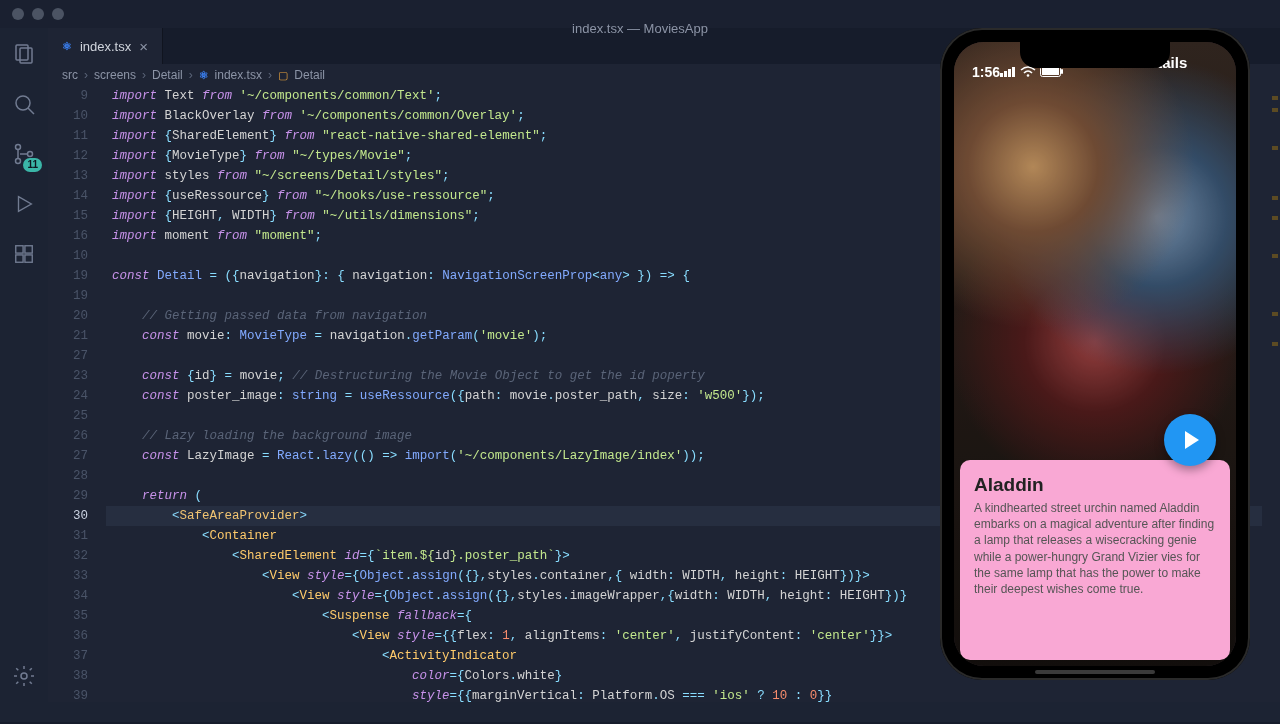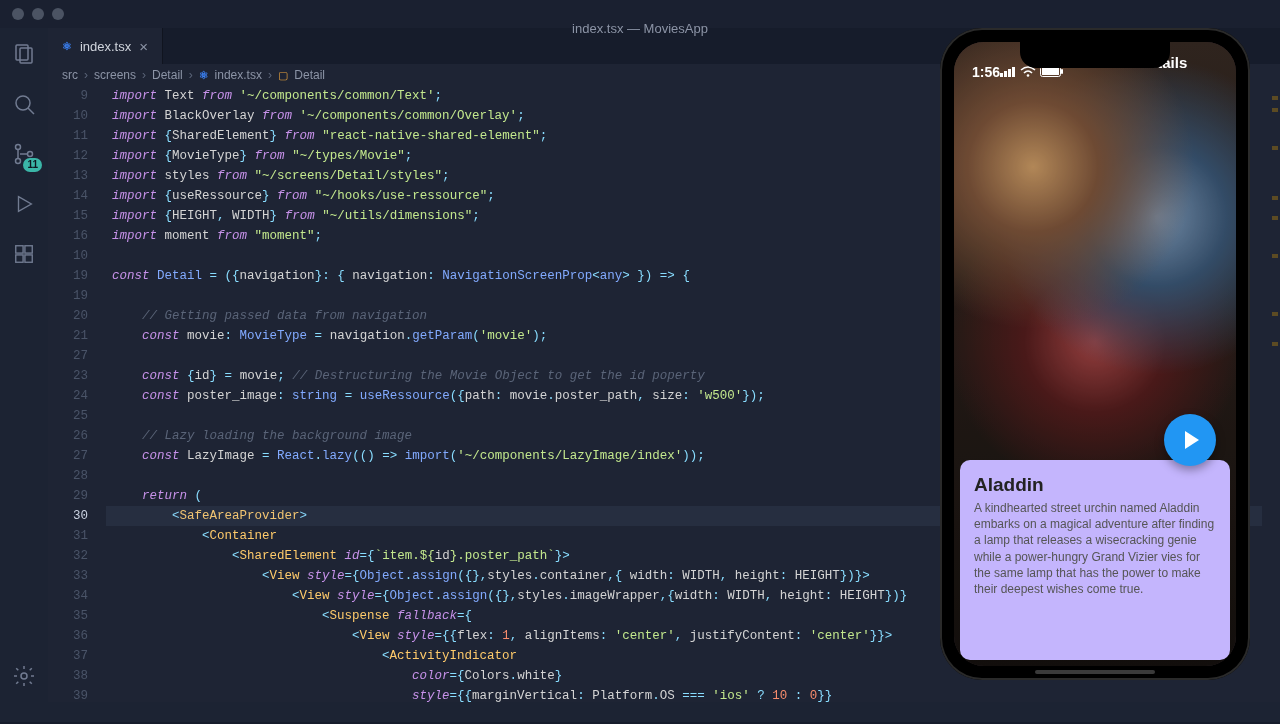--- a/index.html
+++ b/index.html
@@ -231,21 +231,21 @@
     width:0;height:0;
     border-left:14px solid #fff;
     border-top:9px solid transparent;
     border-bottom:9px solid transparent;
     margin-left:4px;
   }
   .info-card {
     position:absolute;
     left:6px; right:6px; bottom:6px;
     top: 418px;
-    background:#c4b5fd;
+    background:#f9a8d4;
     border-radius:10px;
     padding: 14px 14px;
     color:#222;
     z-index:12;
   }
   .info-card h2 { font-size:19px; font-weight:700; margin-bottom:4px; }
   .info-card .rel { font-size:14px; color:#333; margin-bottom:8px; }
   .info-card .desc { font-size:12px; color:#555; line-height:1.35; }
   .home-ind { position:absolute; bottom:6px; left:50%; transform:translateX(-50%);
     width:120px; height:4px; background:#3a3a3a; border-radius:3px; z-index:30; }

